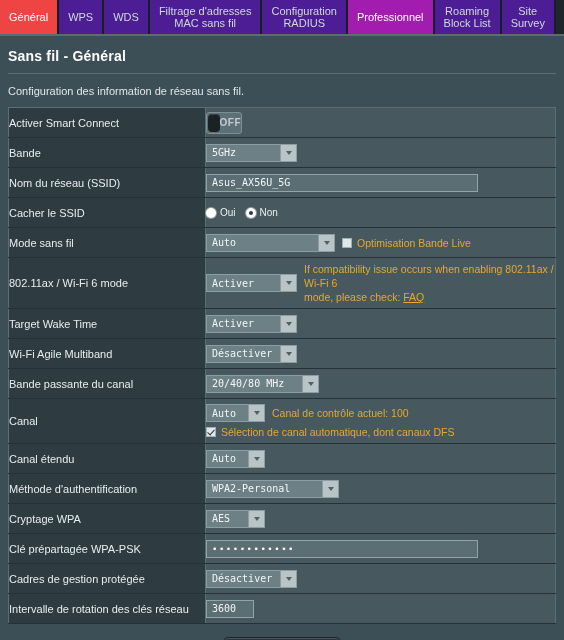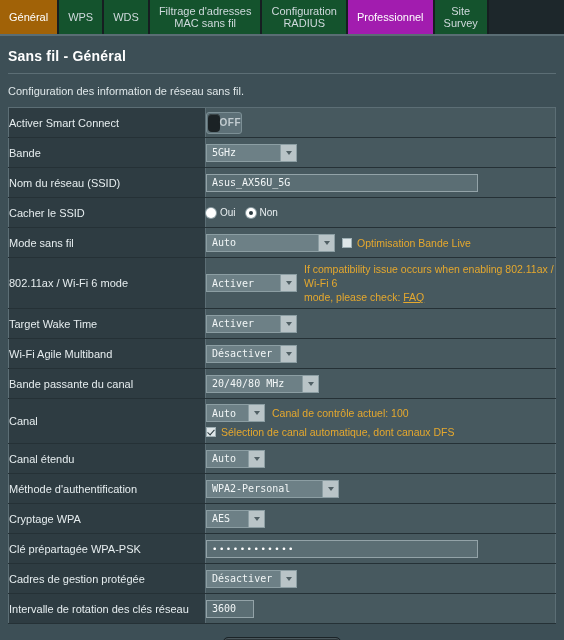--- a/index.html
+++ b/index.html
@@ -14,30 +14,30 @@
   .tabbar{
     display:flex;align-items:stretch;
     height:34px;background:#1d272b;
     border-bottom:2px solid #5a6d74;
   }
   .tab{
     flex:0 0 auto;
     display:flex;align-items:center;justify-content:center;
     text-align:center;line-height:12px;
     padding:0 9px;
-    background:#14532d;
+    background:#4c1d95;
     color:#cfd9dc;
     font-size:11px;
     border-right:2px solid #161e21;
     cursor:pointer;
     box-sizing:border-box;
   }
   .tab:first-child{border-left:none;}
   .tab.active{
-    background:#a16207;color:#ffffff;font-weight:normal;
+    background:#ef4444;color:#ffffff;font-weight:normal;
   }
   .tab.hover{
     background:#a21caf;color:#ffffff;
   }
   .tab span{display:block;}
   
   .page-head{padding:12px 8px 0 8px;}
   .page-title{
     font-size:14px;font-weight:bold;color:#ffffff;
     padding-bottom:9px;letter-spacing:.2px;
@@ -209,20 +209,26 @@
     <div>
       <span>Configuration</span>
       <span>RADIUS</span>
     </div>
   </div>
   <div class="tab hover">
       <span>Professionnel</span>
     </div>
   <div class="tab">
     <div>
+      <span>Roaming</span>
+      <span>Block List</span>
+    </div>
+  </div>
+  <div class="tab">
+    <div>
       <span>Site</span>
       <span>Survey</span>
     </div>
   </div>
 </div>
 
 <div class="page-head">
   <div class="page-title">Sans fil - Général</div>
   <div class="rule"></div>
   <div class="page-desc">Configuration des information de réseau sans fil.</div>

